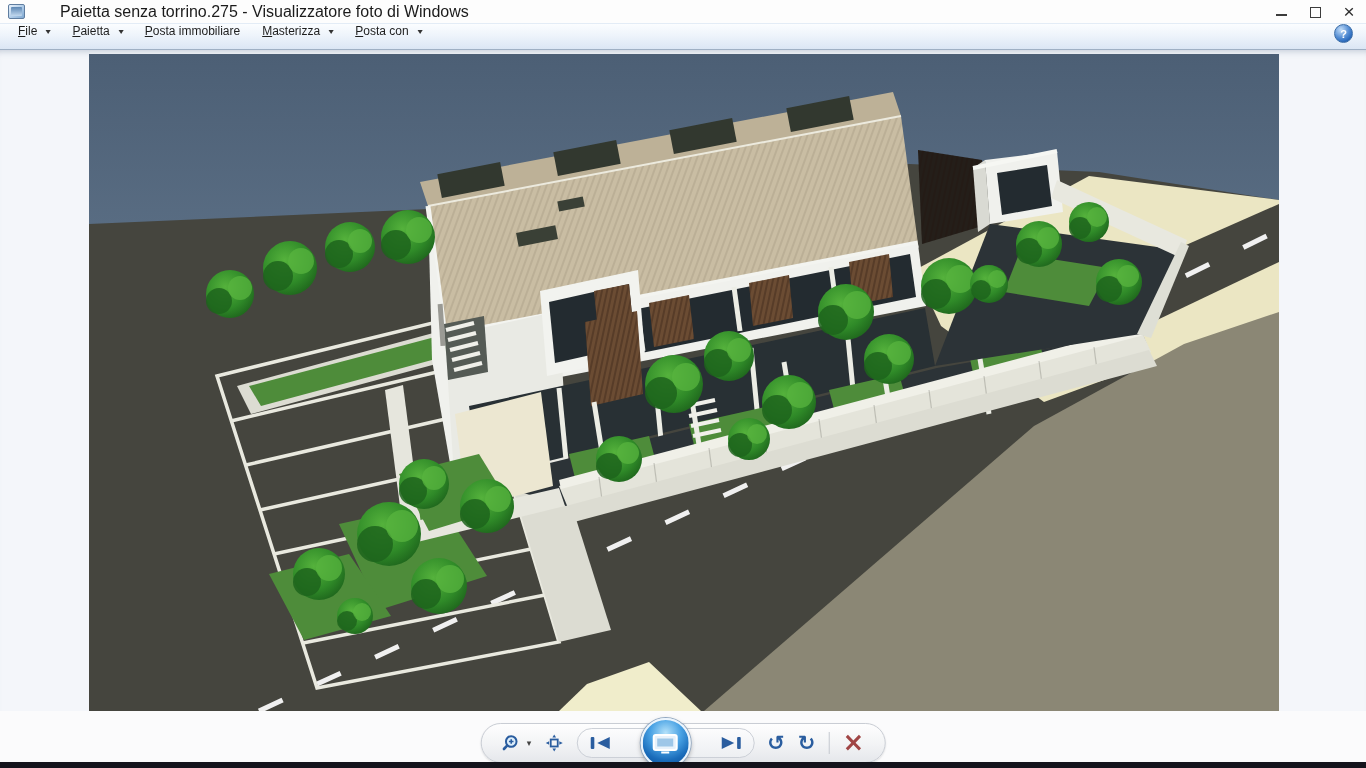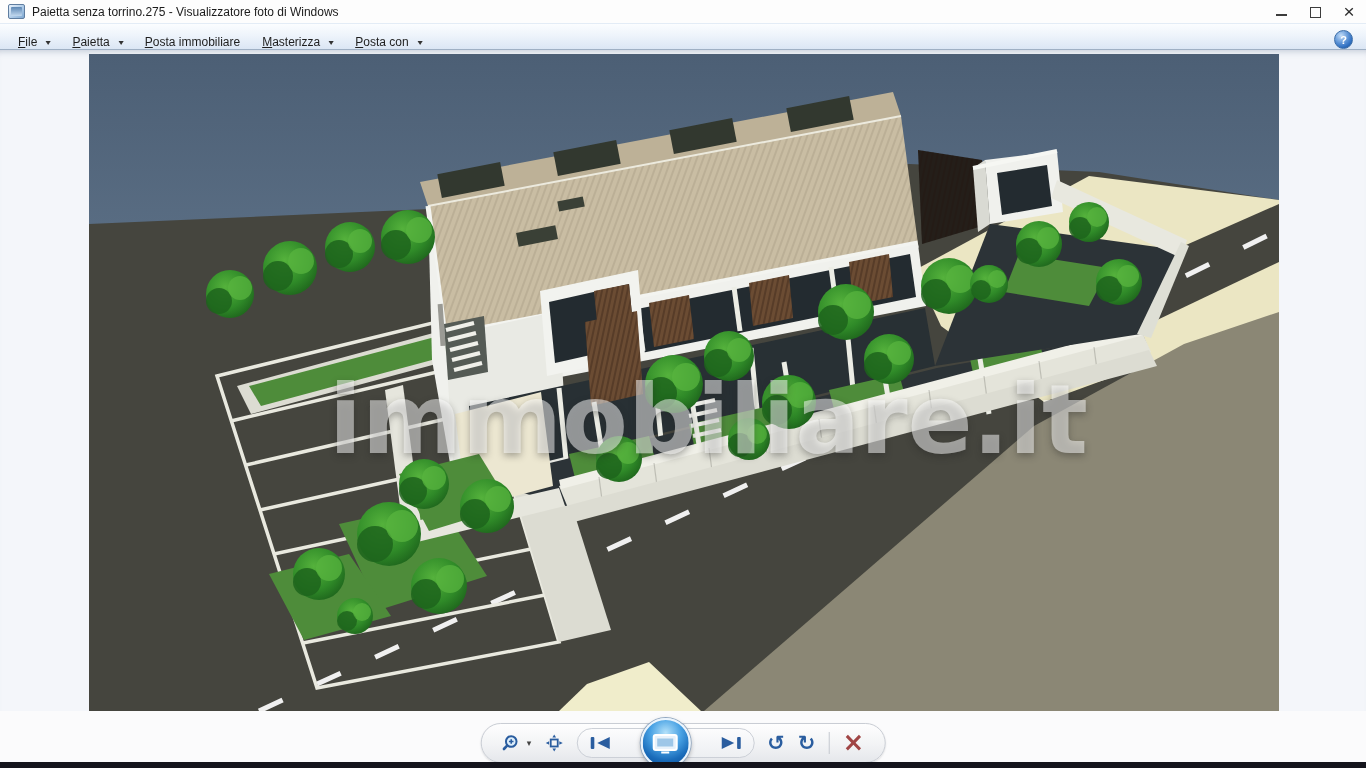--- a/index.html
+++ b/index.html
@@ -11,33 +11,33 @@
   
   .titlebar{
     position:absolute;left:0;top:0;width:1366px;height:23px;
     background:#fdfdfd;display:flex;align-items:center;
   }
   .app-icon{width:15px;height:13px;margin:0 7px 0 8px;border:1px solid #5f7da0;
     background:linear-gradient(135deg,#e8f1fa 0%,#aecbe8 55%,#7fa8d0 100%);
     border-radius:2px;position:relative;}
   .app-icon::after{content:'';position:absolute;left:2px;top:2px;right:2px;bottom:2px;
     background:linear-gradient(180deg,#5b86b4 0%,#c2d8ee 100%);border-radius:1px;}
-  .title-text{font-size:12px;color:#1b1b1b;}
+  .title-text{font-size:16px;color:#1b1b1b;margin-left:28px;}
   .win-controls{margin-left:auto;display:flex;align-items:center;height:100%;}
   .win-btn{width:34px;height:100%;display:flex;align-items:center;justify-content:center;cursor:default;}
   .glyph-min{width:11px;height:7px;border-bottom:2px solid #3c3c3c;}
   .glyph-restore{width:9px;height:9px;border:1px solid #3c3c3c;position:relative;background:#fdfdfd;margin-top:2px;}
   .glyph-restore::before{content:'';position:absolute;left:2px;top:-4px;width:9px;height:9px;border:1px solid #3c3c3c;z-index:-1;}
   .glyph-close{font-size:19px;line-height:1;color:#2f2f2f;font-weight:400;}
   
   .menubar{
     position:absolute;left:0;top:23px;width:1366px;height:27px;
     background:linear-gradient(180deg,var(--menubar-top) 0%,#eef4fb 45%,var(--menubar-bottom) 100%);
     border-top:1px solid #e3ecf6;border-bottom:1px solid #9fb0c4;
-    display:flex;align-items:flex-end;box-sizing:border-box;
+    display:flex;align-items:flex-start;box-sizing:border-box;
   }
   .menu-item{display:flex;align-items:center;margin-left:22px;font-size:12px;color:#1e1e1e;cursor:default;}
   .menu-item:first-child{margin-left:18px;}
   .menu-label{display:inline-block;}
   .menu-label::first-letter{text-decoration:underline;}
   .menu-arrow{font-size:8px;color:#333;margin-left:9px;transform:scaleX(1.3);}
   .help-btn{
     margin-left:auto;margin-right:13px;width:17px;height:17px;border-radius:50%;
     background:radial-gradient(circle at 35% 28%,#c3ddf8 0%,#5c93d6 45%,var(--accent-help) 70%,#17447f 100%);
     border:1px solid #3c6ea8;color:#fff;font-size:11px;font-weight:bold;
@@ -435,21 +435,20 @@
             <circle class="trd" cx="-10" cy="7" r="13"></circle>
             <circle class="trl" cx="9" cy="-6" r="11"></circle>
           </g>
         <g transform="translate(900,230)">
             <circle class="tr" r="19"></circle>
             <circle class="trd" cx="-8" cy="6" r="10"></circle>
             <circle class="trl" cx="8" cy="-5" r="9"></circle>
           </g>
       </g>
     </svg>
-    <div class="watermark">immobiliare.it</div>
   </div>
 </div>
 
 <div class="bottom-chrome">
   <div class="toolbar">
 
     <div class="tb-btn">
       <svg width="21" height="18" viewBox="0 0 21 18">
         <circle cx="9.5" cy="7.5" r="5.3" fill="#ddeefb" stroke="#2a5d9f" stroke-width="2"></circle>
         <line x1="9.5" y1="5.2" x2="9.5" y2="9.8" stroke="#2a5d9f" stroke-width="1.6"></line>

